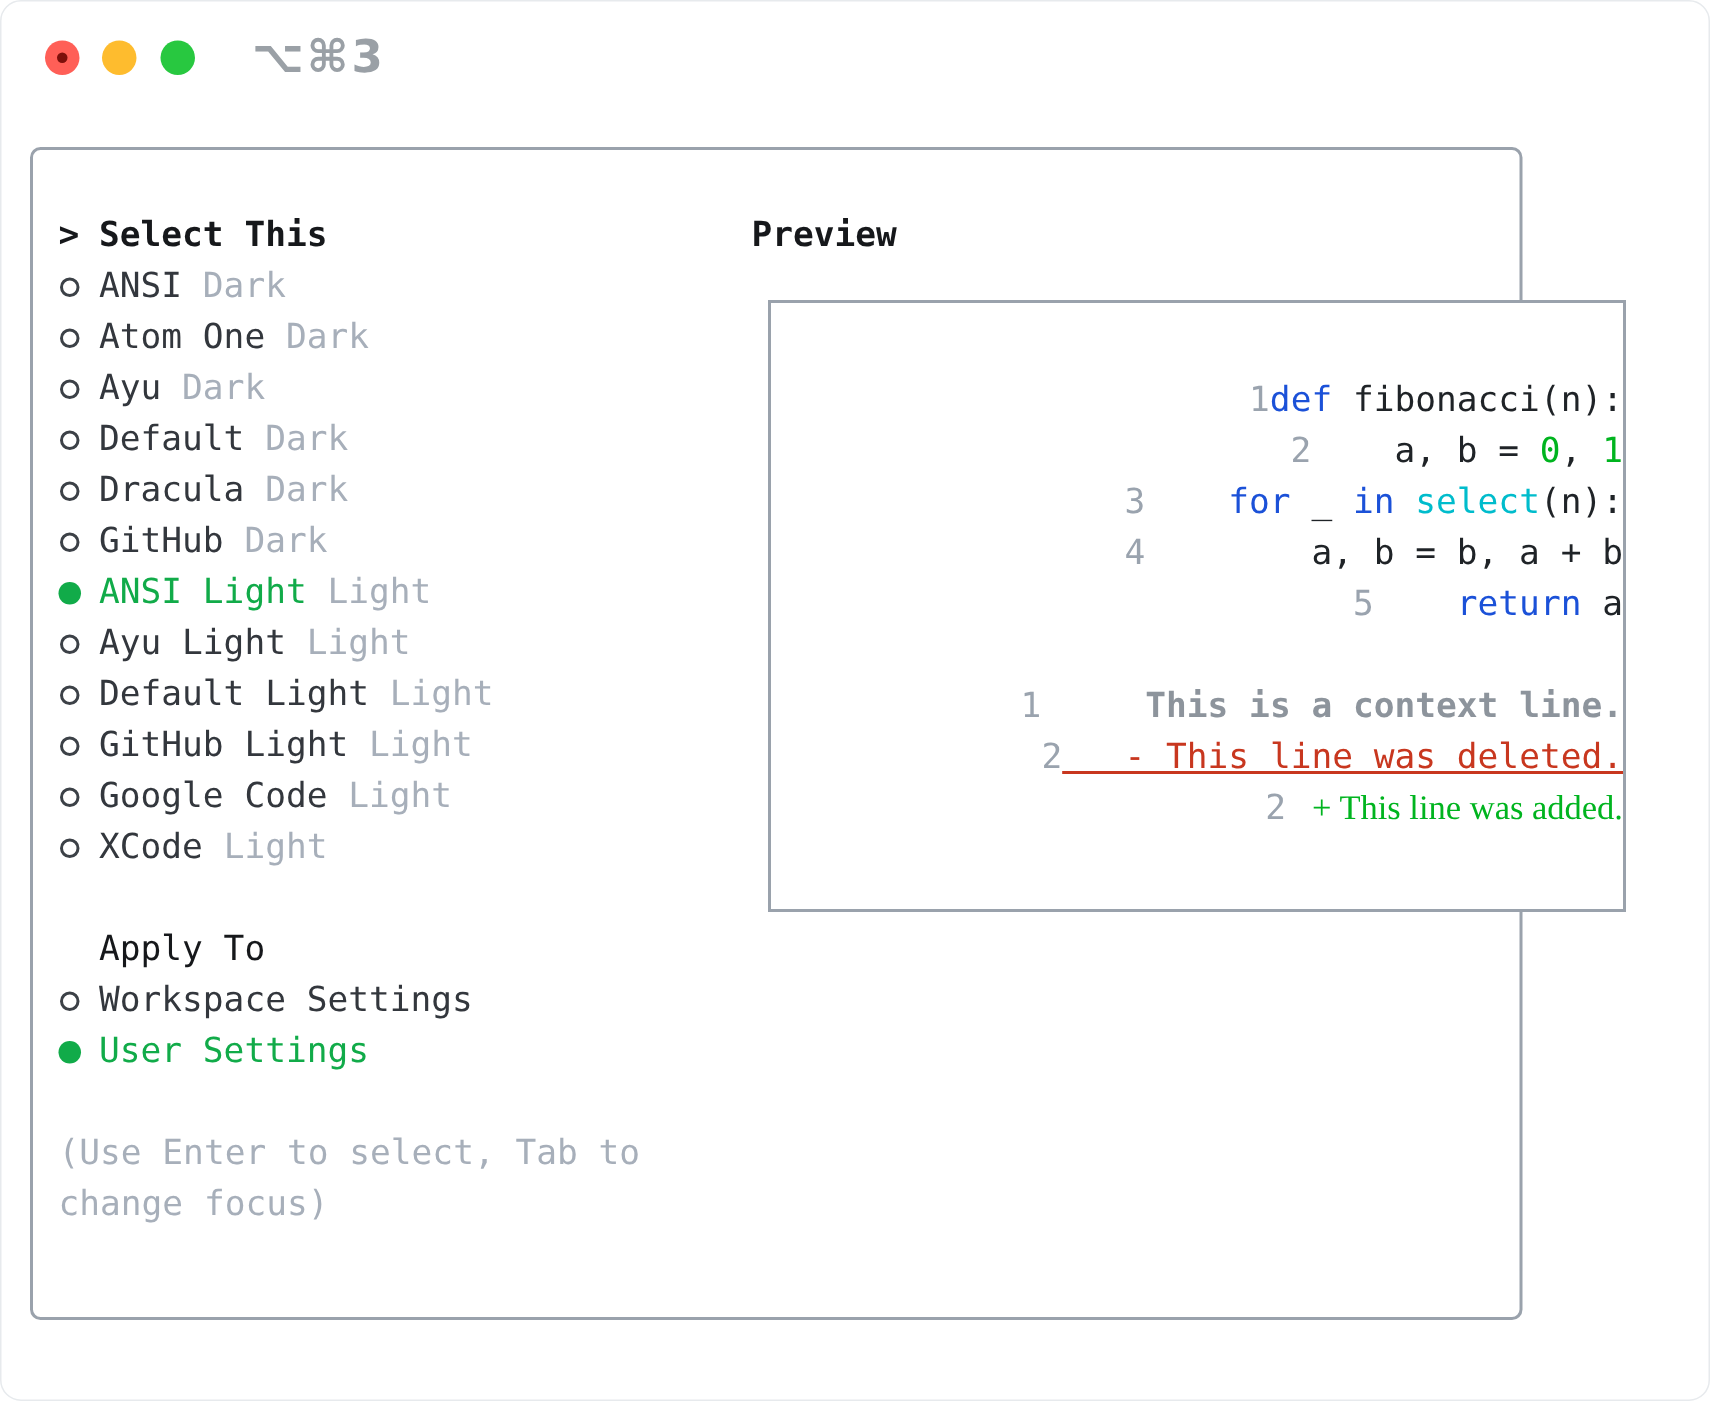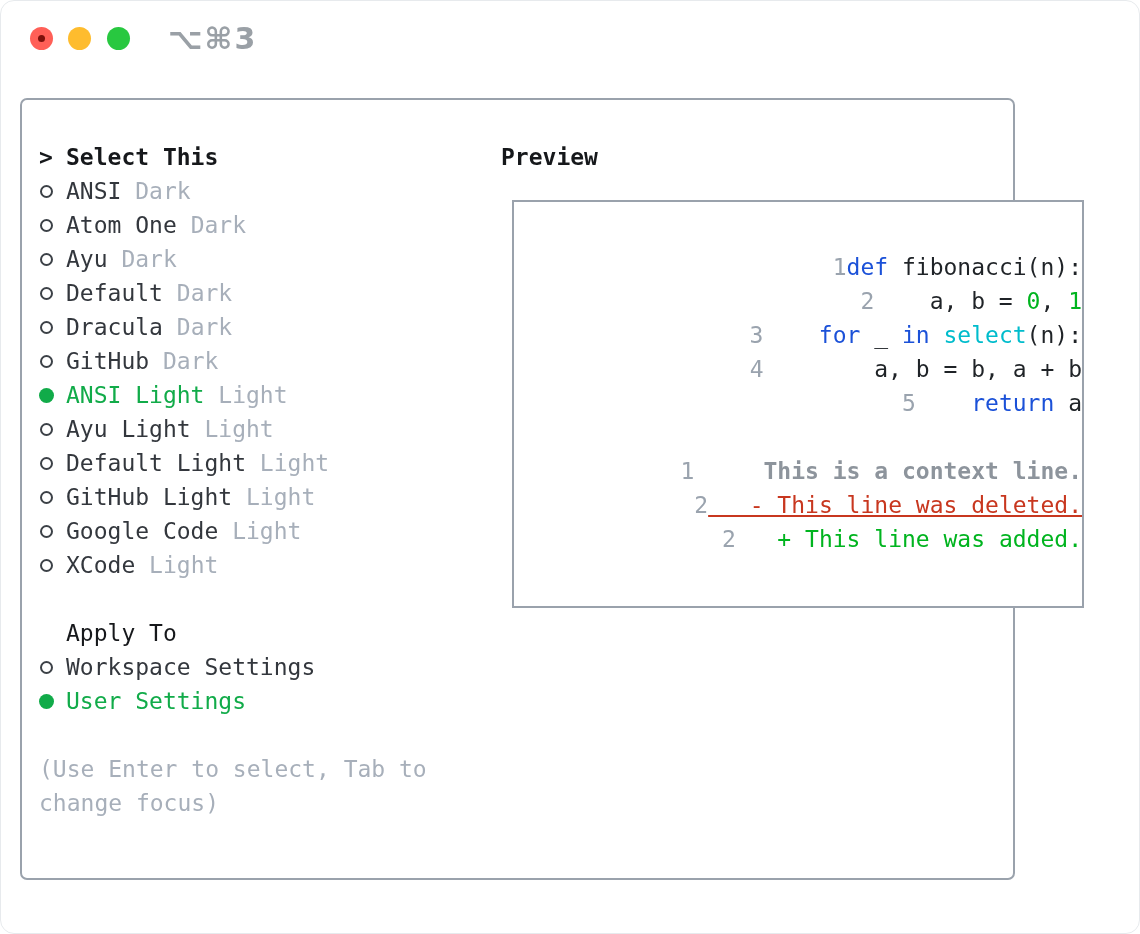--- a/index.html
+++ b/index.html
@@ -61,21 +61,21 @@
   }
   .code { padding:48px 0 0 15px; }
   .pline { height:34px; line-height:34px; white-space:pre; font-size:23px; color:var(--code-plain); }
   .ln { display:inline-block; width:2ch; color:var(--line-num-gray); }
   .tok-plain { color:var(--code-plain); }
   .tok-kw  { color:var(--code-blue); }
   .tok-num { color:var(--code-green); }
   .tok-cls { color:var(--code-cyan); }
   .tok-ctx { color:var(--ctx-gray);font-weight:bold; }
   .tok-del { color:var(--code-red);text-decoration:underline; }
-  .tok-add { color:var(--code-green); }
+  .tok-add { color:var(--code-green);font-family:Liberation Serif, serif; }
 </style>
 </head>
 <body>
 
 <div class="screen">
 
   <div class="titlebar">
     <div class="light light-close">
       <span class="inner-dot"></span>
     </div>

